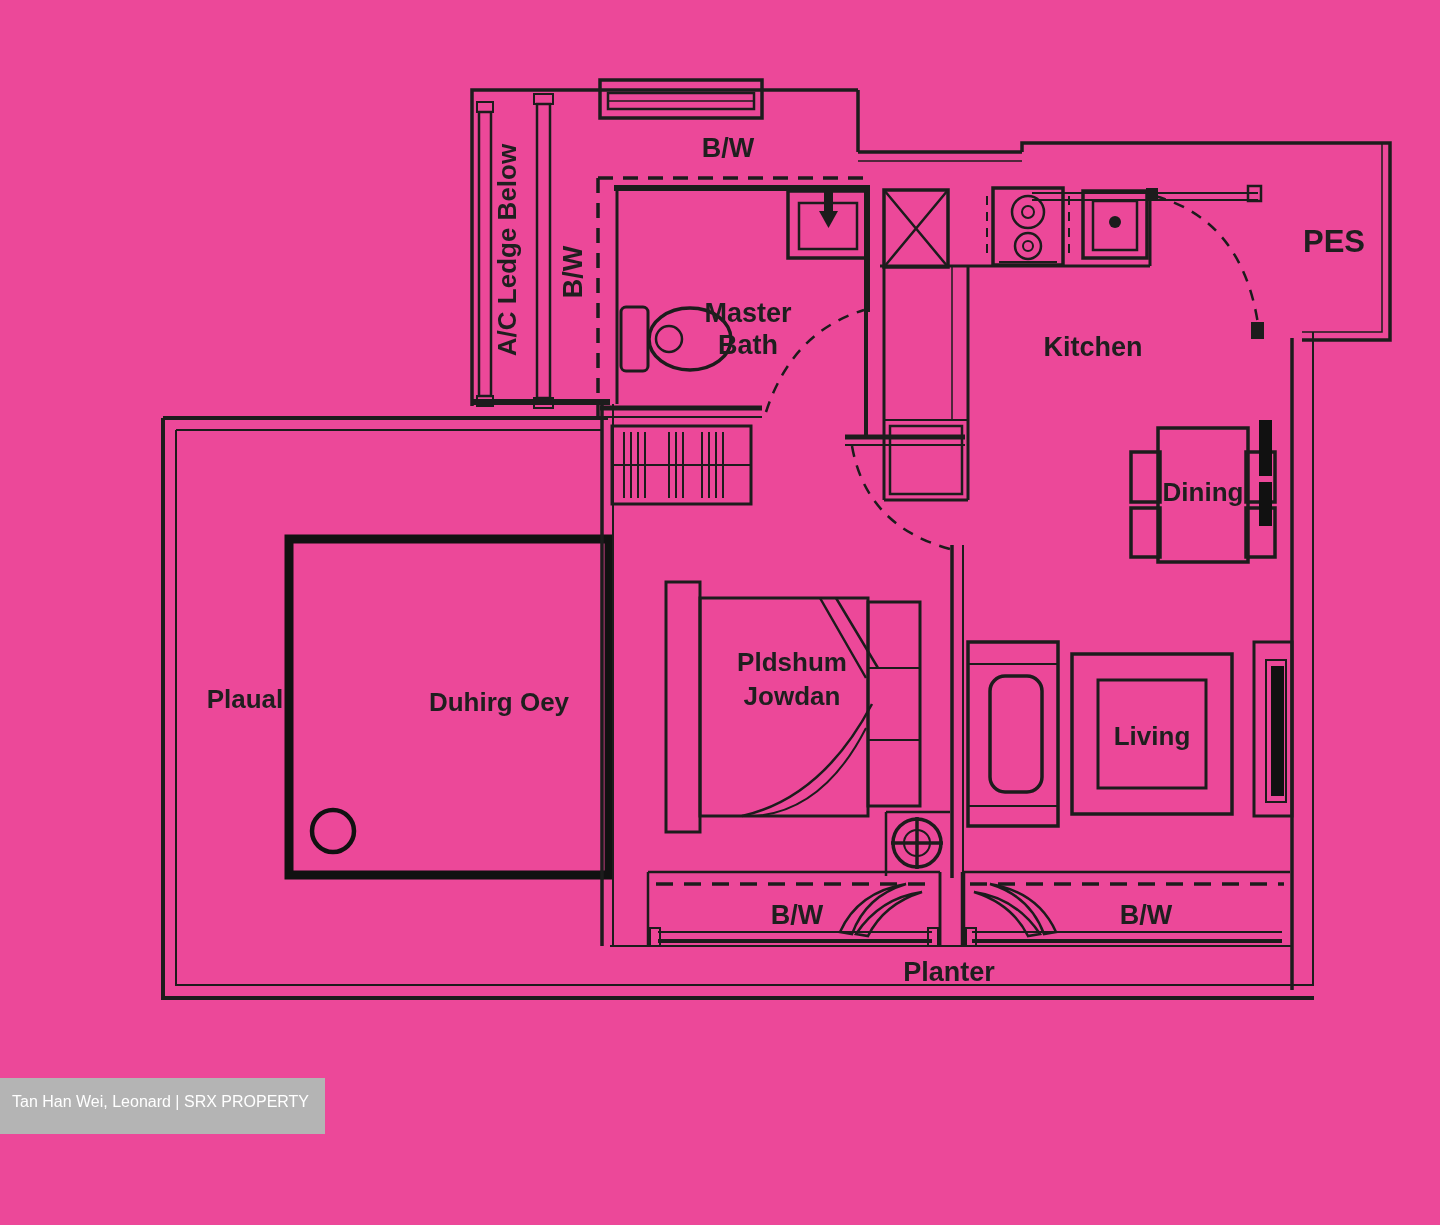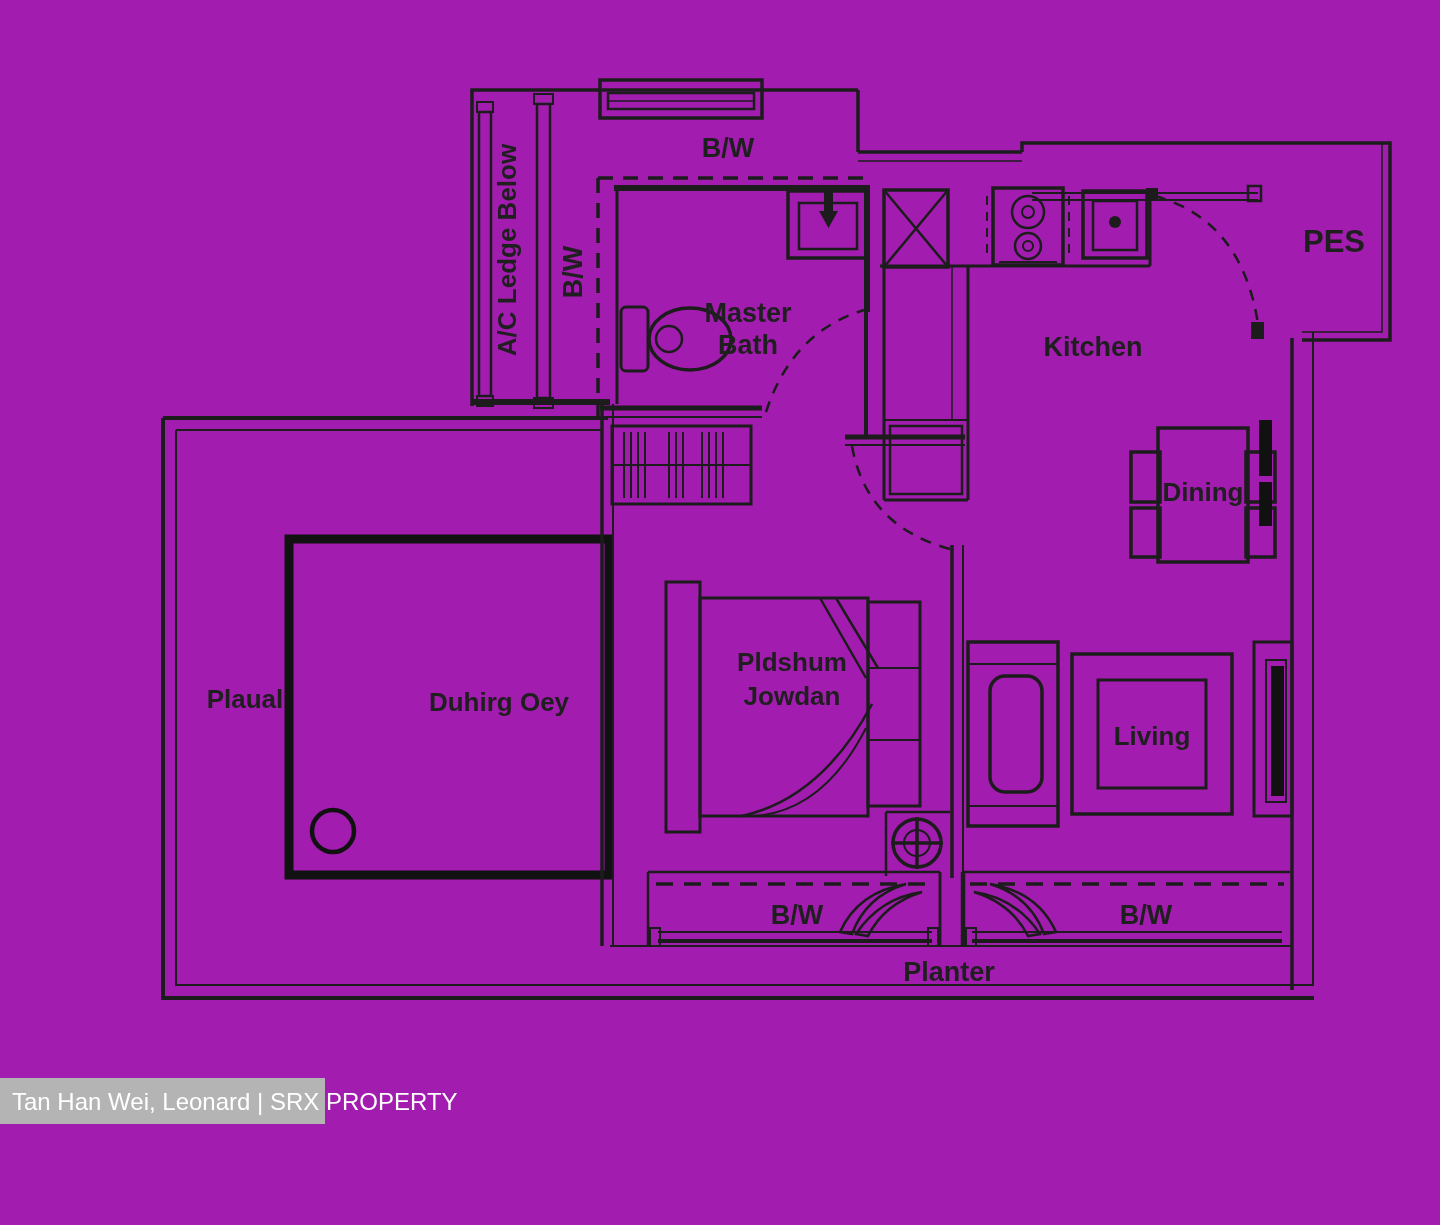--- a/index.html
+++ b/index.html
@@ -1,24 +1,24 @@
 <!DOCTYPE html>
 <html><head>
 <meta charset="utf-8">
 <style>
   html,body{margin:0;padding:0;background:#ffffff;}
-  .stage{position:relative;width:1440px;height:1225px;background:#a21caf;overflow:hidden;
+  .stage{position:relative;width:1440px;height:1225px;background:#ec4899;overflow:hidden;
          font-family:"Liberation Sans", sans-serif;}
   svg{position:absolute;left:0;top:0;}
   svg text{font-family:"Liberation Sans", sans-serif;font-weight:700;fill:#1f1f1f;}
   .lbl{font-size:27px;}
   .lbl-sm{font-size:26px;}
   .lbl-lg{font-size:31px;}
-  .watermark{position:absolute;left:0;top:1078px;width:313px;height:46px;
-             background:#b4b4b4;color:#ffffff;font-size:24px;line-height:47px;
+  .watermark{position:absolute;left:0;top:1078px;width:313px;height:56px;
+             background:#b4b4b4;color:#ffffff;font-size:16px;line-height:47px;
              padding-left:12px;white-space:nowrap;font-family:"Liberation Sans", sans-serif;}
 </style>
 </head>
 <body>
 
 <div class="stage">
 <svg width="1440" height="1225" viewBox="0 0 1440 1225">
 
   <g stroke="#1c1c1c" fill="none">
     <path d="M163 418 H 608" stroke-width="4"></path>

